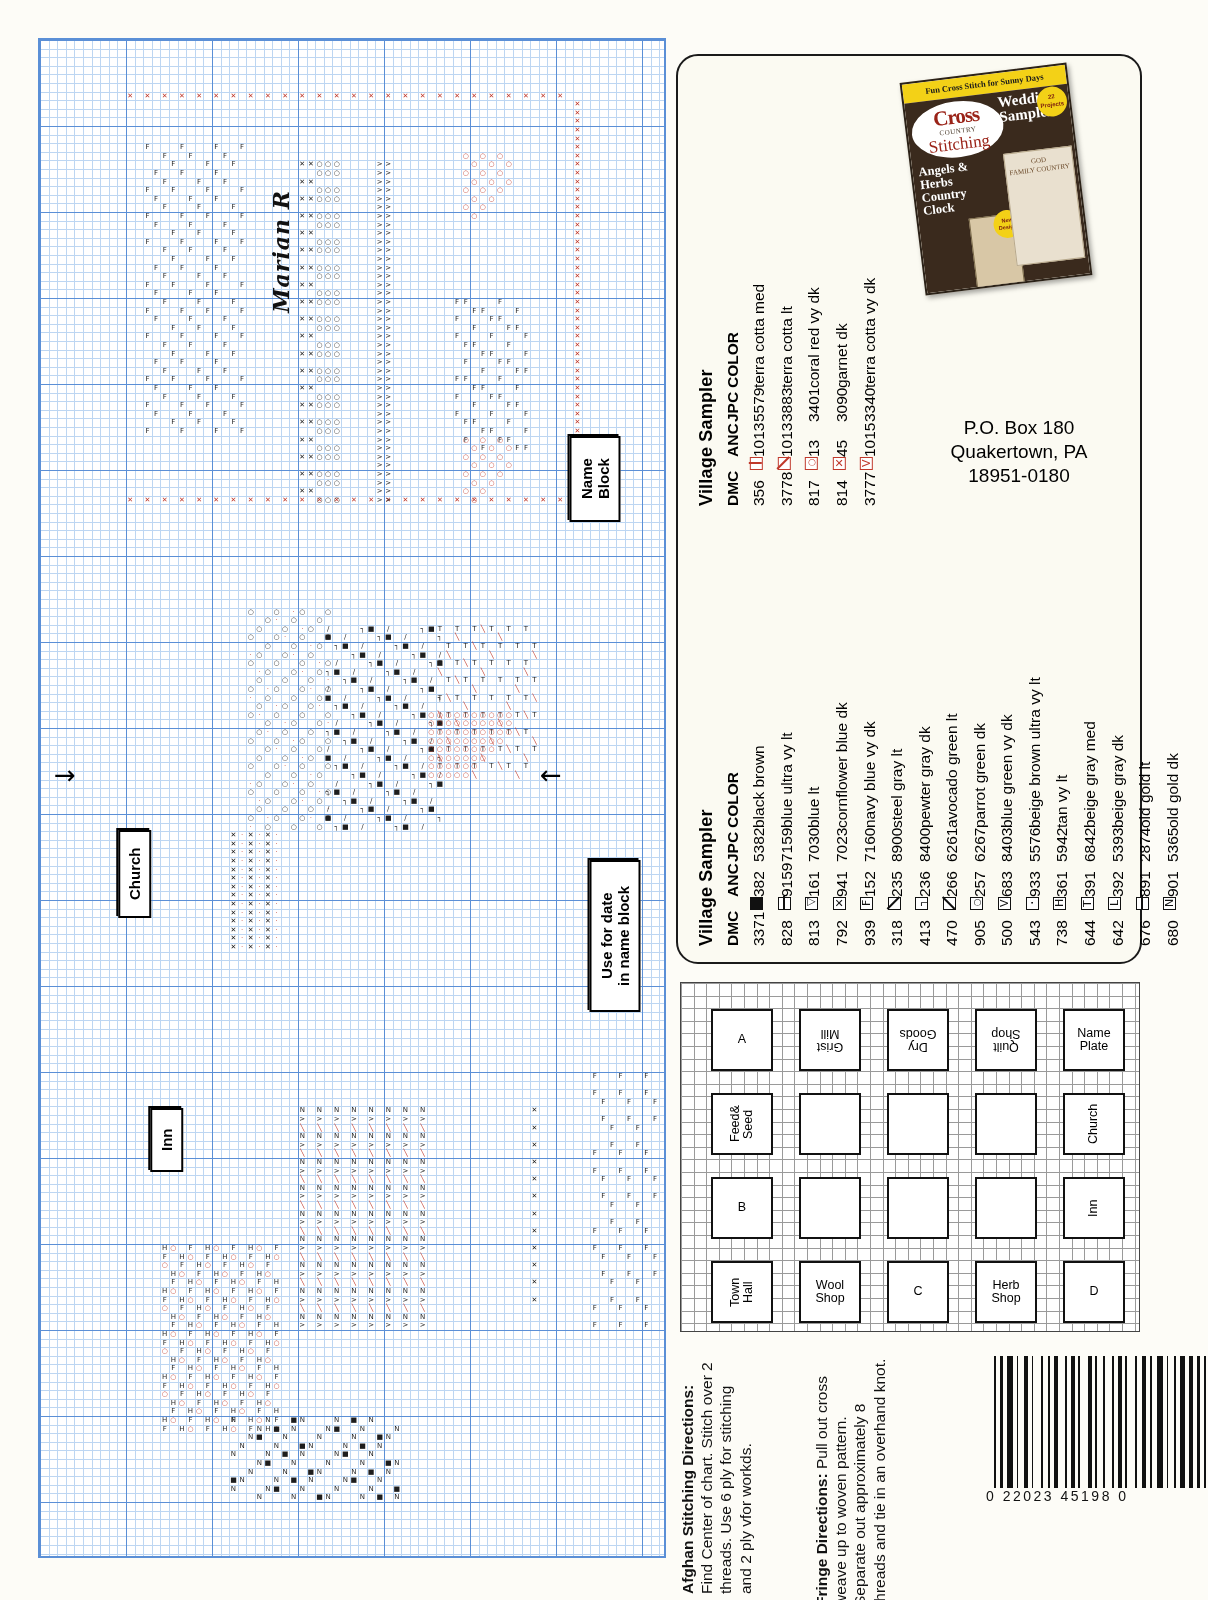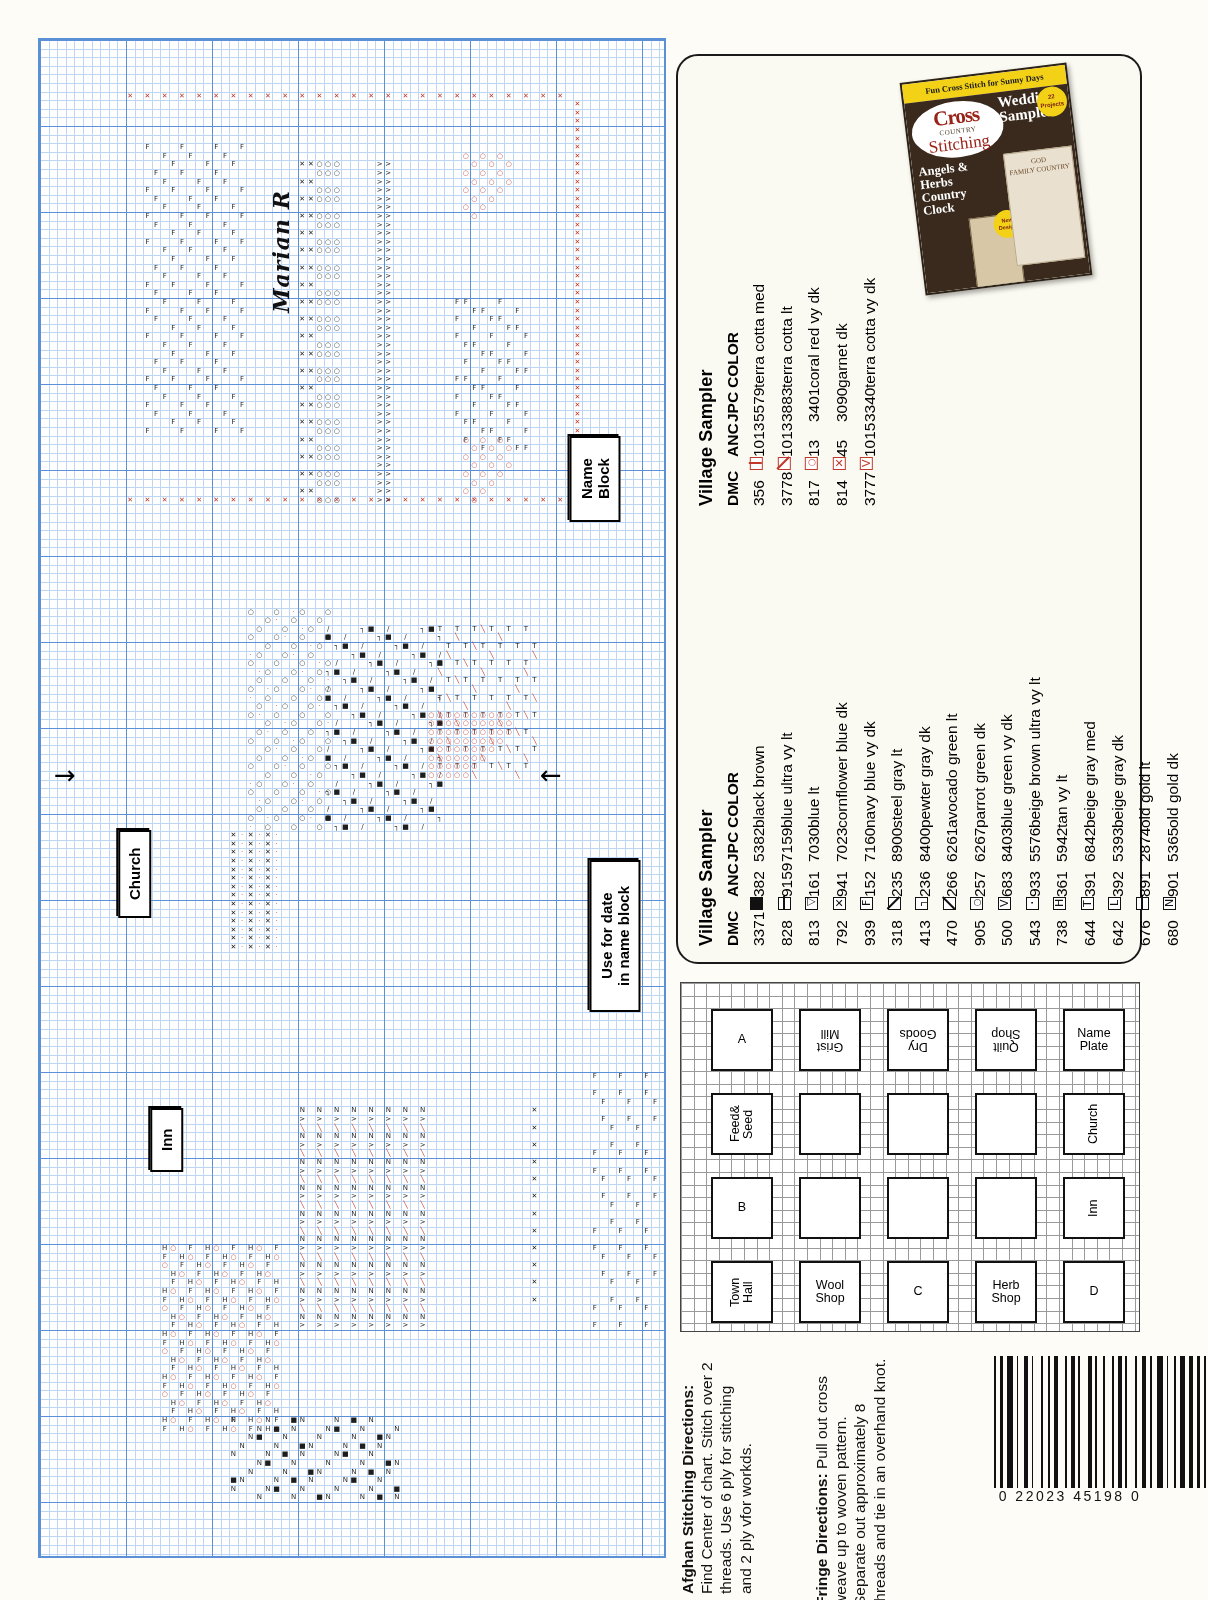--- a/index.html
+++ b/index.html
@@ -292,21 +292,21 @@
     left: 310px; top: 1318px;
     width: 168px; height: 160px;
   }
   #barcode .bars { position:absolute; left:8px; top:0; right:4px; height:132px; }
   #barcode .bars i {
     position:absolute; top:0; bottom:0; background:#111; font-style:normal;
   }
   #barcode .bc-digits {
     position:absolute; left:0; right:0; top:132px;
     font-family:"Liberation Sans", sans-serif;
-    font-size:14px; letter-spacing:2.5px; text-align:center; color:#111;
+    font-size:14px; letter-spacing:2.5px; color:#111;
   }
 </style>
 </head>
 <body>
 
 <div id="page">
 
   <div id="chart-panel">
     <div class="grid-fine"></div>
     <div class="grid-bold"></div>
@@ -2069,20 +2069,25 @@
             <span>Clock</span>
           </div>
           <div class="mc-inset"></div>
           <div class="mc-star">New Design</div>
           <div class="mc-pic" style="white-space:pre-line;">GOD
 FAMILY COUNTRY</div>
         </div>
       </div>
 
 
+      <div id="addr">
+        <span>P.O. Box 180</span><br>
+        <span>Quakertown, PA</span><br>
+        <span>18951-0180</span>
+      </div>
     </div>
 
     <div id="village">
       <div class="vg-lines"></div>
       <div id="village-cells">
           <div class="vcell" style="left: 30px; top: 26px; width: 62px; height: 62px;">A</div>
           <div class="vcell flip" style="left: 118px; top: 26px; width: 62px; height: 62px;">Grist
 Mill</div>
           <div class="vcell flip" style="left: 206px; top: 26px; width: 62px; height: 62px;">Dry
 Goods</div>

